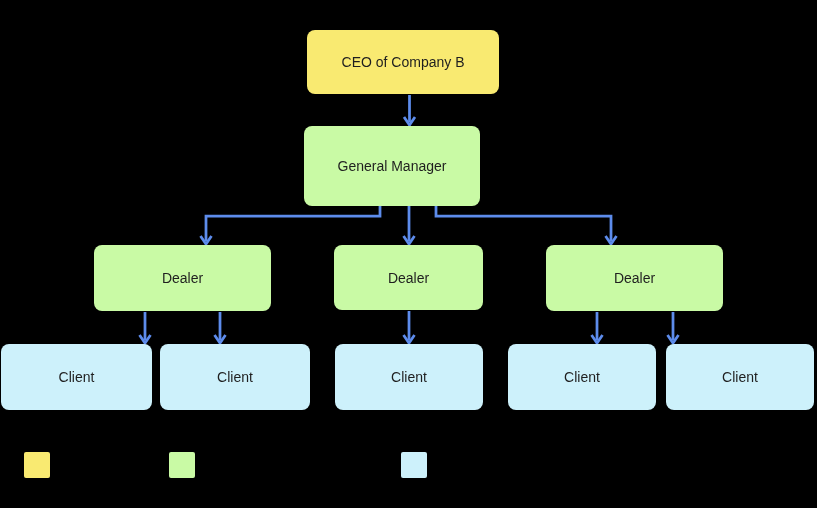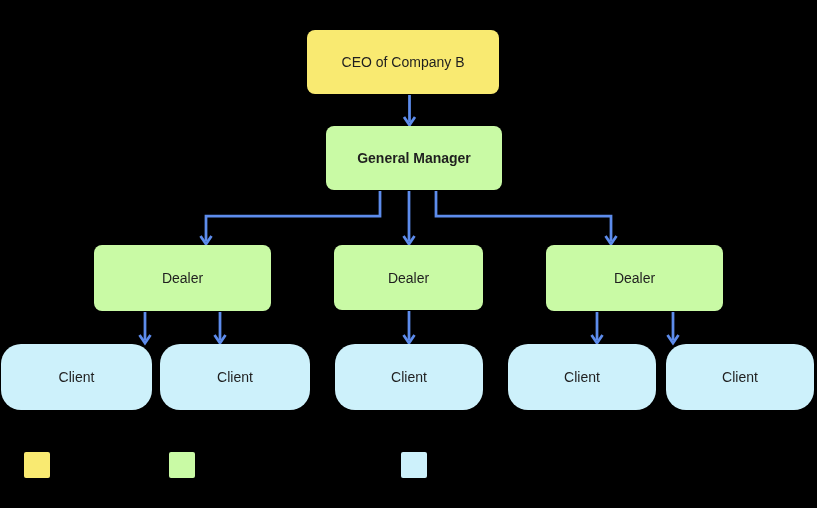--- a/index.html
+++ b/index.html
@@ -18,25 +18,25 @@
   }
   .connectors{position:absolute;left:0;top:0;width:817px;height:508px;}
   .connectors path{fill:none;stroke:var(--connector);stroke-width:2.75px;}
   .node{
     position:absolute;border-radius:8px;
     display:flex;align-items:center;justify-content:center;
     font-size:14px;color:var(--text);text-align:center;
   }
   .node-yellow{background:var(--node-yellow);}
   .node-green{background:var(--node-green);}
-  .node-blue{background:var(--node-blue);border-radius:20px;}
+  .node-blue{background:var(--node-blue);}
   .swatch{position:absolute;width:26px;height:26px;border-radius:2px;}
   
   .n-ceo{left:307px;top:30px;width:192px;height:64px;}
-  .n-gm{left:326px;top:126px;width:176px;height:64px;font-weight:bold;}
+  .n-gm{left:304px;top:126px;width:176px;height:80px;}
   .n-dealer1{left:94px;top:245px;width:177px;height:66px;}
   .n-dealer2{left:334px;top:245px;width:149px;height:65px;}
   .n-dealer3{left:546px;top:245px;width:177px;height:66px;}
   .n-client1{left:1px;top:344px;width:151px;height:66px;}
   .n-client2{left:160px;top:344px;width:150px;height:66px;}
   .n-client3{left:335px;top:344px;width:148px;height:66px;}
   .n-client4{left:508px;top:344px;width:148px;height:66px;}
   .n-client5{left:666px;top:344px;width:148px;height:66px;}
   .sw-1{left:24px;top:452px;}
   .sw-2{left:169px;top:452px;}

